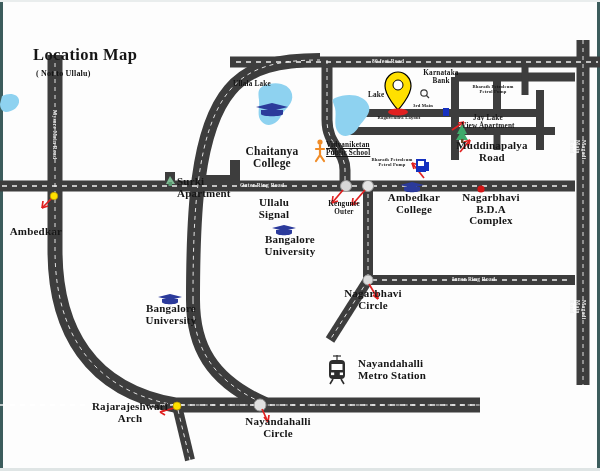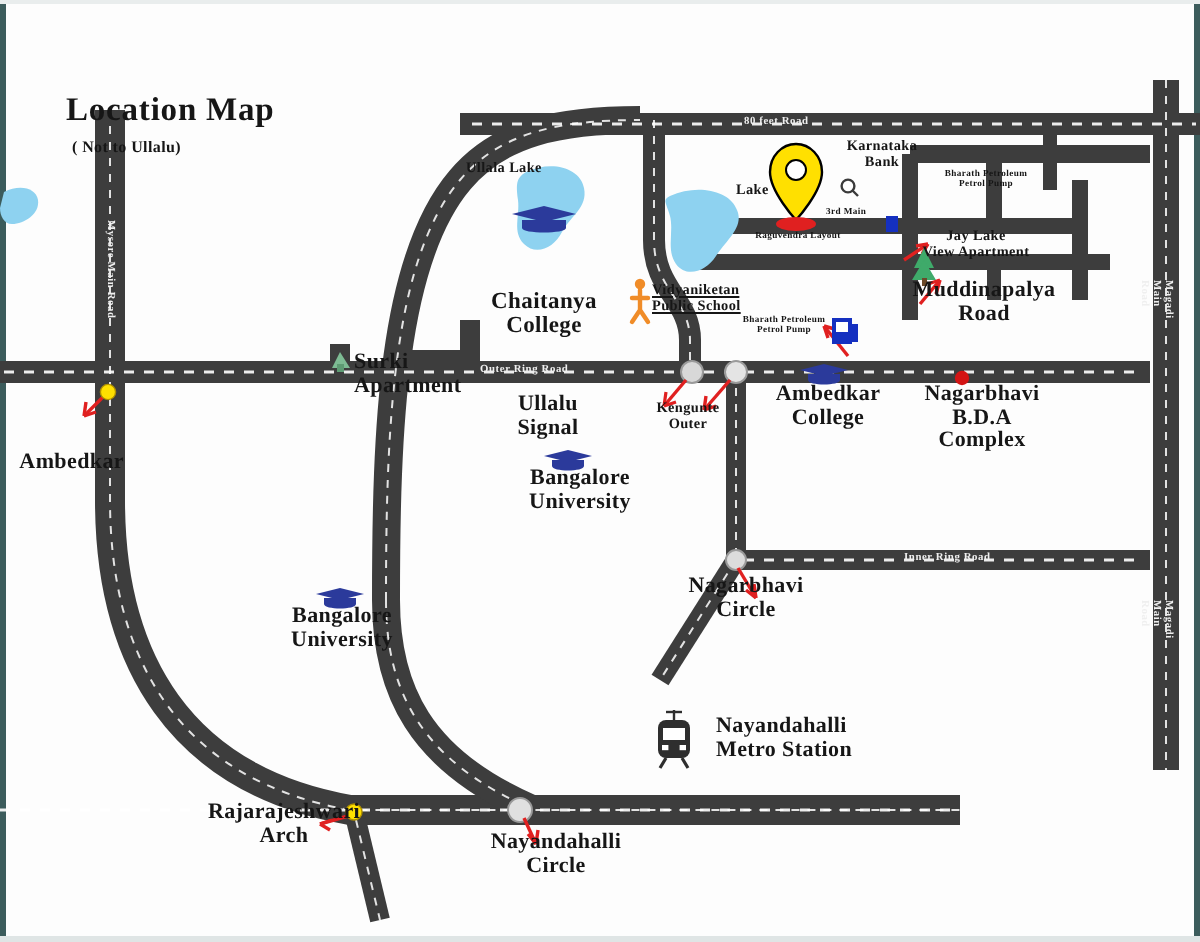--- a/index.html
+++ b/index.html
@@ -295,19 +295,19 @@
 
   <div class="lbl mid c" style="left:136px;top:303px;width:70px;">Bangalore
 University</div>
 
   <div class="lbl mid c" style="left:338px;top:288px;width:70px;">Nagarbhavi
 Circle</div>
 
   <div class="lbl mid" style="left:358px;top:358px;">Nayandahalli
 Metro Station</div>
 
-  <div class="lbl mid c" style="left:100px;top:401px;width:84px;">Rajarajeshwari
+  <div class="lbl mid c" style="left:88px;top:401px;width:84px;">Rajarajeshwari
 Arch</div>
 
   <div class="lbl mid c" style="left:240px;top:416px;width:76px;">Nayandahalli
 Circle</div>
 
 </div>
 
 </body></html>

